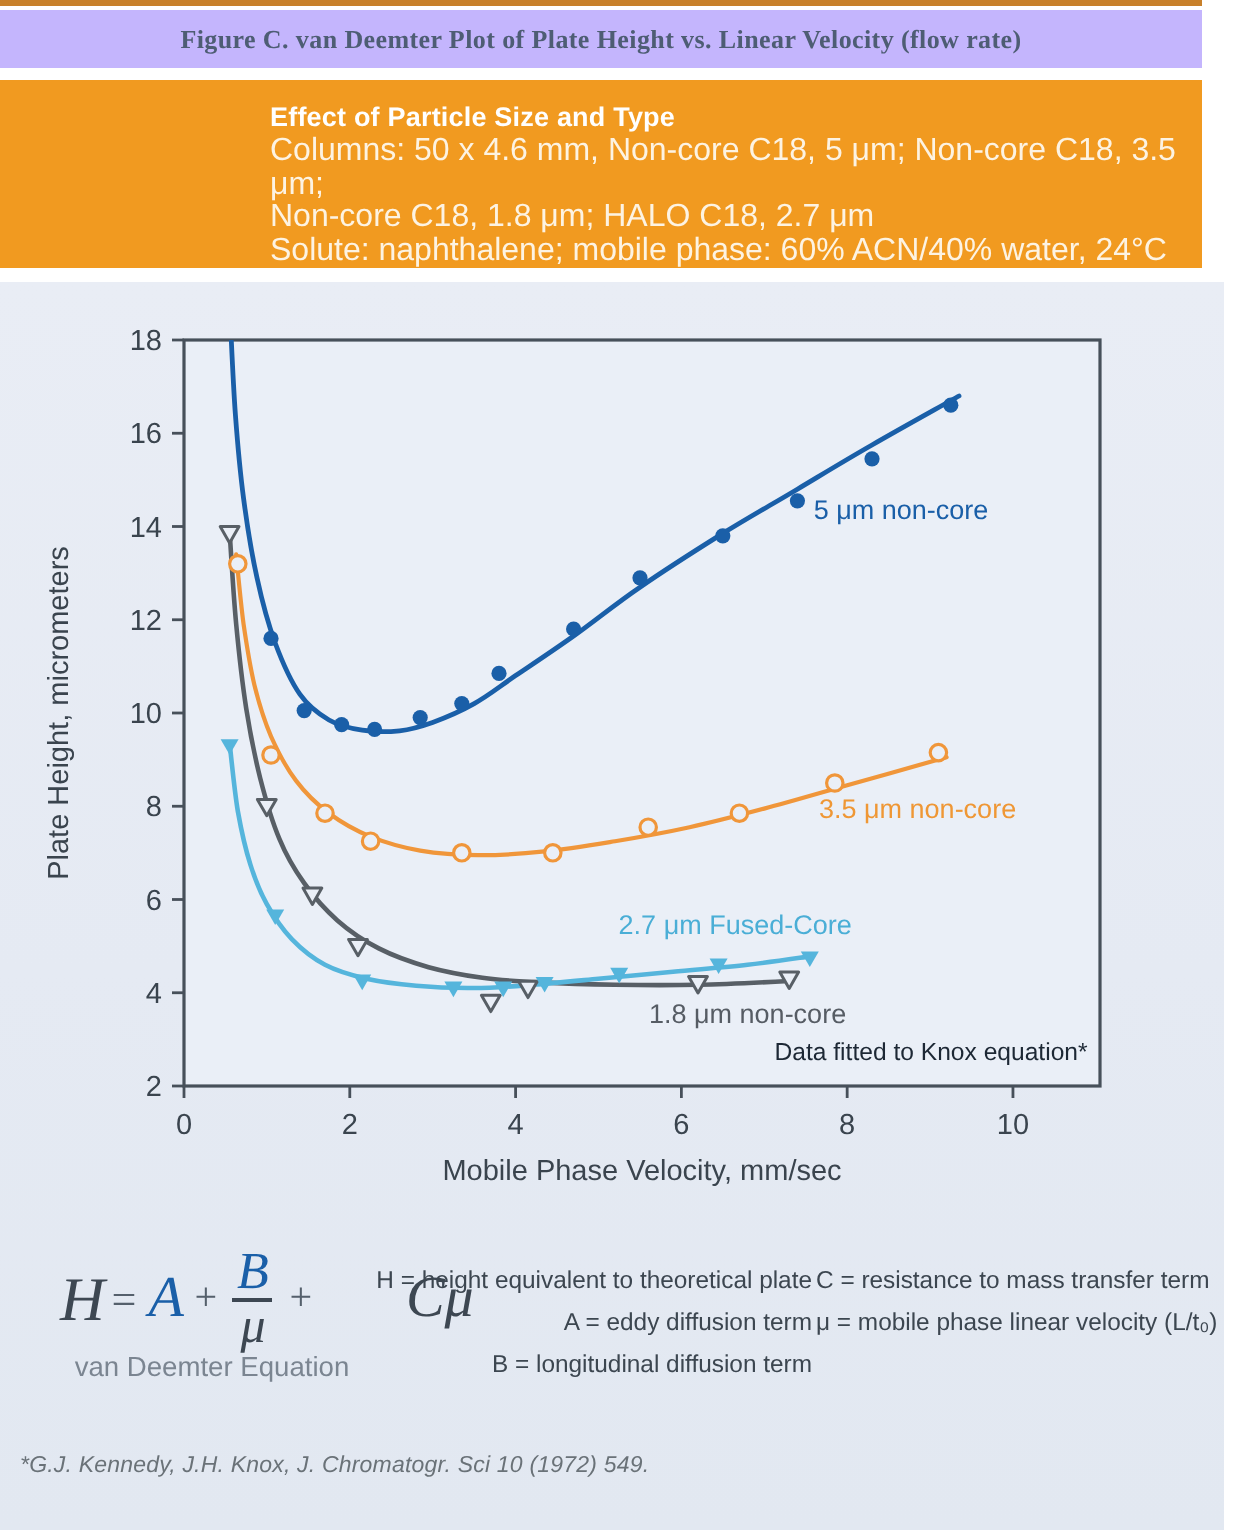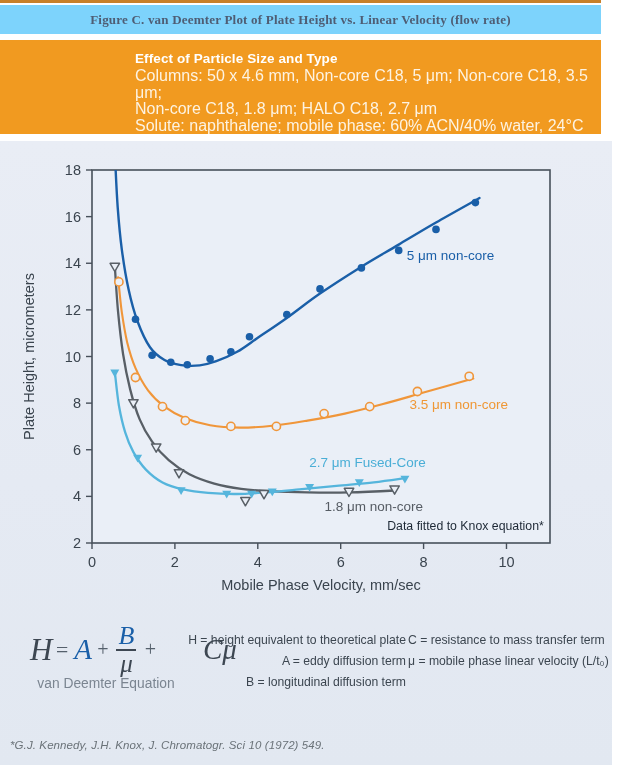--- a/index.html
+++ b/index.html
@@ -4,21 +4,21 @@
 <style>
   html,body{margin:0;padding:0;}
   body{
     width:620px;height:765px;background:#ffffff;
     font-family:"Liberation Sans","DejaVu Sans",sans-serif;
     position:relative;overflow:hidden;
   }
   .page{position:relative;width:620px;height:765px;background:#ffffff;}
   .top-strip{position:absolute;top:0;left:0;width:601px;height:3px;background:#c8802a;}
   .title-bar{
-    position:absolute;top:5px;left:0;width:601px;height:29px;background:#7dd3fc;
+    position:absolute;top:5px;left:0;width:601px;height:29px;background:#c4b5fd;
     display:flex;align-items:center;justify-content:center;
   }
   .title-bar .t{
     font-family:"Liberation Serif","DejaVu Serif",serif;font-weight:700;
     font-size:13px;color:#4e5d74;letter-spacing:.2px;
   }
   .orange-box{
     position:absolute;top:40px;left:0;width:601px;height:94px;background:#f19a20;
     box-sizing:border-box;padding:11px 8px 0 135px;
   }
@@ -45,21 +45,21 @@
   .eq-frac .bar{width:20px;height:2px;background:#3d4752;margin:1px 0;}
   .eq-frac .den{font-size:25px;color:#3d4752;line-height:24px;}
   .eq-c{font-size:29px;color:#3d4752;margin-left:42px;}
   .eq-caption{font-size:13.8px;color:#7b8591;text-align:center;}
 
   .defs-col{position:absolute;font-size:12.2px;line-height:21px;color:#3c4650;}
   .defs-col-1{top:489px;left:186px;width:220px;text-align:right;}
   .defs-col-2{top:489px;left:408px;width:202px;}
 
   .footnote{
-    position:absolute;left:10px;bottom:14px;
+    position:absolute;left:10px;bottom:26px;
     font-style:italic;font-size:11.5px;color:#6a7278;letter-spacing:.1px;
   }
 </style>
 </head>
 <body>
 
 <div class="page">
 
   <div class="top-strip"></div>
 

